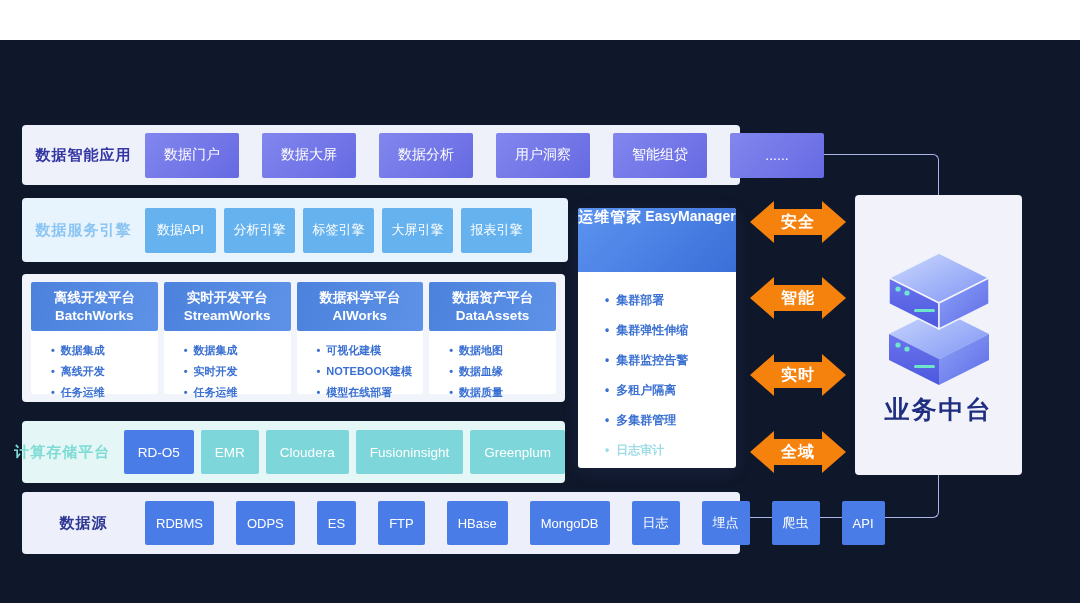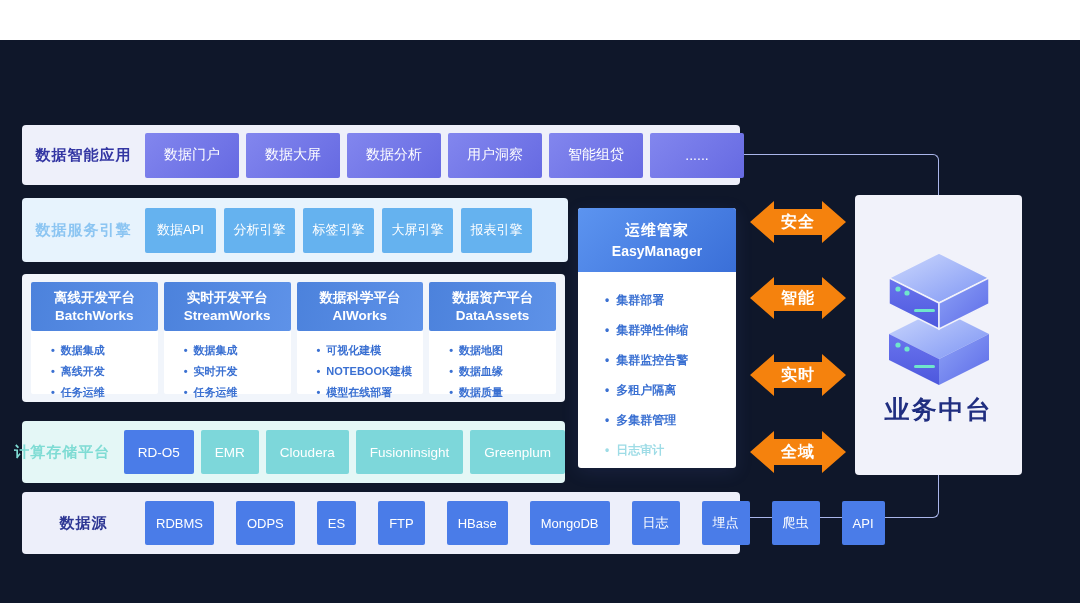--- a/index.html
+++ b/index.html
@@ -9,21 +9,21 @@
 
   
   .row { position:absolute; left:22px; display:flex; align-items:center; border-radius:4px; }
   .row-label { width:123px; flex:0 0 123px; text-align:center; font-weight:bold; font-size:15px; letter-spacing:1px; }
   .chips { display:flex; align-items:center; }
   .chip { height:45px; display:flex; align-items:center; justify-content:center;
           color:#fff; font-size:13.5px; border-radius:2px; white-space:nowrap; }
 
   .row-apps { top:85px; width:718px; height:60px; background:#eef0fa; }
   .row-apps .row-label { color:#3336a3; }
-  .row-apps .chips { gap:7px; }
+  .row-apps .chips { gap:23px; }
   .chip-app { width:94px; background:linear-gradient(135deg,#8286ee 0%,#6а6ee4 100%);
               background:linear-gradient(135deg,#8286ee 0%,#666ae2 100%); font-size:14px; }
 
   .row-engines { top:158px; width:546px; height:64px; background:#e7f3fd; }
   .row-engines .row-label { color:#8cc5f2; }
   .row-engines .chips { gap:8px; }
   .chip-engine { width:71px; background:#65b2ef; font-size:13px; }
 
   .row-platforms { top:234px; width:543px; height:128px; background:#f1f5fb; padding:8px 9px; display:flex; gap:6px; align-items:stretch; }
   .pcard { flex:1 1 0; background:#fff; border-radius:2px; display:flex; flex-direction:column; }
@@ -42,21 +42,21 @@
 
   .row-sources { top:452px; width:718px; height:62px; background:#edeffa; }
   .row-sources .row-label { color:#2e3794; }
   .row-sources .chips { gap:22px; }
   .chip-source { background:#4a7ce8; padding:0 11px; height:44px; font-size:13px; }
 
   
   .em-card { position:absolute; left:578px; top:168px; width:158px; height:260px; background:#fff;
              border-radius:3px; box-shadow:0 4px 18px rgba(90,110,200,0.13); }
   .em-head { height:64px; background:linear-gradient(135deg,#5c94f0 0%,#3a6fd8 100%); border-radius:3px 3px 0 0;
-             color:#fff; font-weight:bold; text-align:center; display:flex; flex-direction:column; justify-content:center; gap:3px; }
+             color:#fff; font-weight:bold; text-align:center; display:flex; flex-direction:row; justify-content:center; gap:3px; }
   .em-head .cn { font-size:15px; letter-spacing:1px; }
   .em-head .en { font-size:14px; }
   .em-feats { padding:20px 0 0 27px; }
   .em-feat { font-size:12px; font-weight:600; color:#3a70d2; margin-bottom:13px; white-space:nowrap; }
   .em-feat::before { content:"•"; margin-right:7px; }
   .em-feat.muted { color:#9edce6; }
 
   
   .arrow { position:absolute; left:750px; width:96px; height:46px; }
   .arrow svg { position:absolute; inset:0; }

